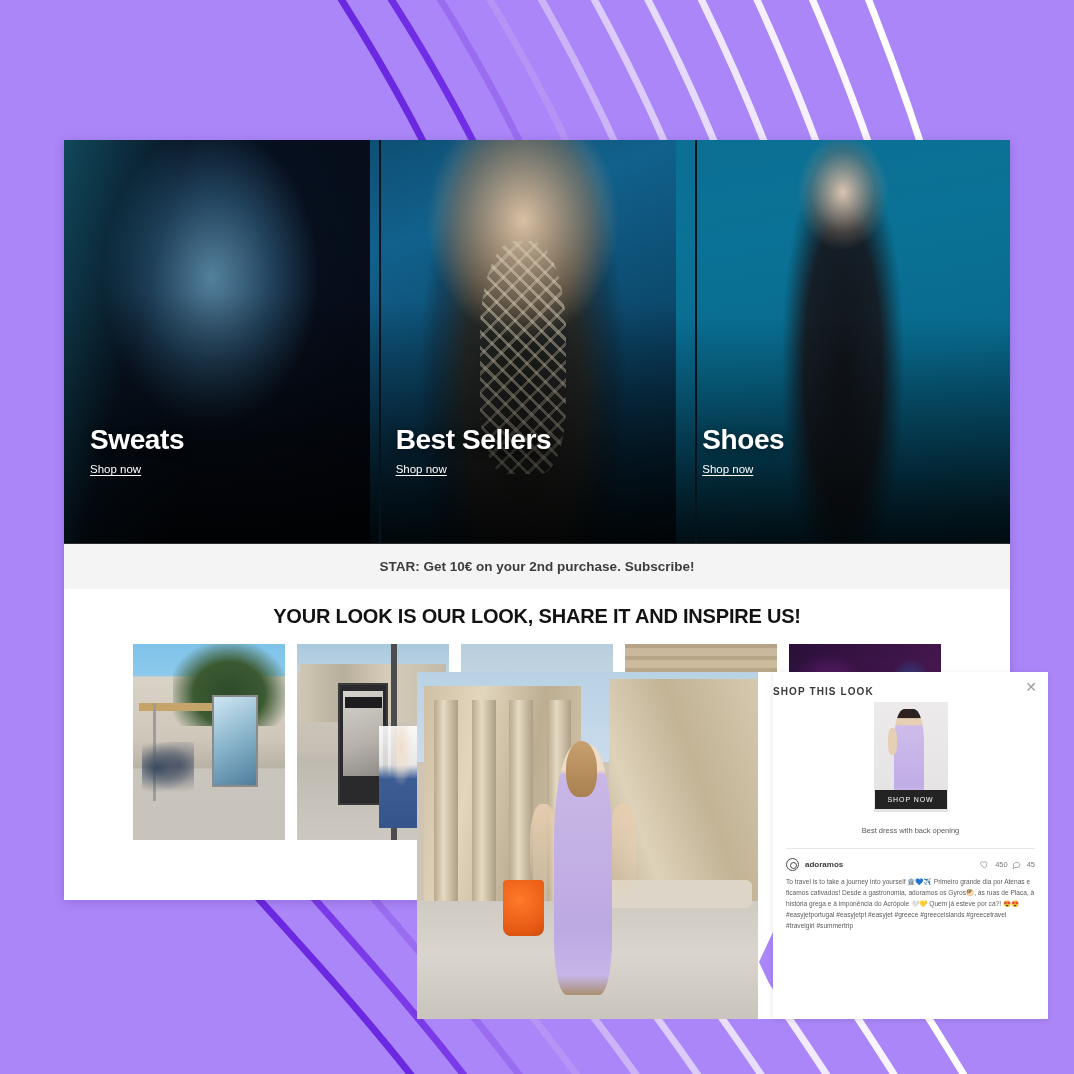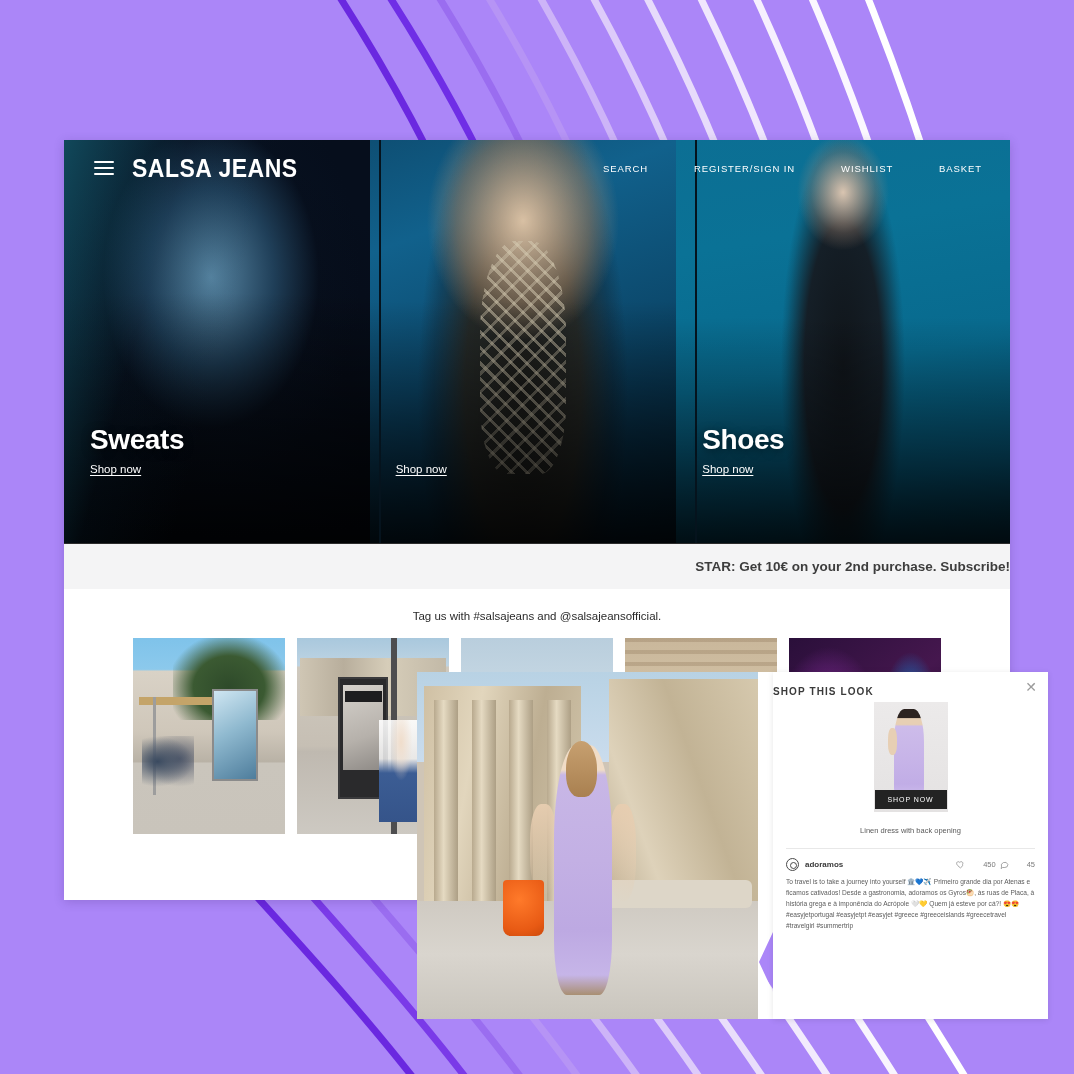--- a/index.html
+++ b/index.html
@@ -107,21 +107,21 @@
     text-shadow: 0 2px 10px rgba(0,0,0,.55);
   }
   .hero-cap a {
     display:inline-block; margin-top:7px; color:#fff; font-size:11.5px;
     text-decoration:underline; text-underline-offset:2px; cursor:pointer;
   }
 
   
   #star-banner {
     height:46px; background:#f4f4f5; border-top:1px solid #2c2c2c;
-    display:flex; align-items:center; justify-content:flex-end;
+    display:flex; align-items:center; justify-content:center;
   }
   #star-banner span { font-size:13.5px; font-weight:bold; color:#3d3d3d; }
 
   
   #ugc { background:#fff; padding-top:16px; }
   #ugc h3 {
     text-align:center; font-size:20px; font-weight:bold; color:#121212;
     letter-spacing:-.2px;
   }
   #ugc p.sub { text-align:center; font-size:11.5px; color:#2b2b2b; margin-top:5px; }
@@ -269,21 +269,21 @@
   #ig-avatar {
     width:13px; height:13px; border-radius:50%;
     border:1.6px solid #4a4a4a; position:relative; flex:none;
   }
   #ig-avatar::after {
     content:""; position:absolute; left:3px; top:3px; width:5px; height:5px;
     border:1.4px solid #4a4a4a; border-radius:50%;
   }
   #ig-user { font-size:8px; color:#3a3a3a; margin-left:6px; font-weight:bold; }
   #post-stats { margin-left:auto; display:flex; align-items:center; gap:4px; color:#7a7a7a; font-size:7.5px; }
-  .stat { display:flex; align-items:center; gap:18px; }
+  .stat { display:flex; align-items:center; gap:6px; }
   .stat svg { display:block; }
   #caption {
     padding:6px 13px 10px; font-size:6.6px; line-height:1.65; color:#5c5c5c;
     word-break:break-word;
   }
 </style>
 </head>
 <body>
 
 <div id="stage">
@@ -330,58 +330,45 @@
           <h2>Sweats</h2>
           <a>Shop now</a>
         </div>
       </div>
 
       <div class="hero-panel hp2">
         <div class="bgimg"></div>
         <div class="pattern"></div>
         <div class="shade"></div>
         <div class="hero-cap">
+          <h2>Best Sellers</h2>
           <a>Shop now</a>
         </div>
       </div>
 
       <div class="hero-panel hp3">
         <div class="bgimg"></div>
         <div class="shade"></div>
         <div class="hero-cap">
           <h2>Shoes</h2>
           <a>Shop now</a>
         </div>
       </div>
 
       <div class="hero-divider" id="hd1"></div>
       <div class="hero-divider" id="hd2"></div>
 
-      <div id="topbar">
-        <div id="burger">
-            <i></i>
-            <i></i>
-            <i></i>
-          </div>
-        <div id="brand">SALSA JEANS</div>
-        <div id="navlinks">
-          <a class="navlink">SEARCH</a>
-          <a class="navlink">REGISTER/SIGN IN</a>
-          <a class="navlink">WISHLIST</a>
-          <a class="navlink">BASKET</a>
-        </div>
-      </div>
     </div>
 
     <div id="star-banner">
       <span>STAR: Get 10€ on your 2nd purchase. Subscribe!</span>
     </div>
 
     <div id="ugc">
-      <p class="sub">Tag us with #salsajeans and @salsajeansofficial.</p>
+      <h3>YOUR LOOK IS OUR LOOK, SHARE IT AND INSPIRE US!</h3>
 
       <div id="gallery">
         <div class="thumb g1">
           <div class="ph"></div>
           <div class="tree"></div>
           <div class="shelter"></div>
           <div class="pole"></div>
           <div class="board"></div>
           <div class="ppl"></div>
         </div>
@@ -446,21 +433,21 @@
 
       <div id="shop-look-title">SHOP THIS LOOK</div>
 
       <div id="product-card">
         <div id="product-img">
           <div class="pmodel"></div>
           <div class="parm"></div>
           <div id="shop-now-btn">SHOP NOW</div>
         </div>
       </div>
-      <div id="product-name">Linen dress with back opening</div>
+      <div id="product-name">Best dress with back opening</div>
 
       <div id="lb-divider"></div>
 
       <div id="post-head">
         <div id="ig-avatar"></div>
         <div id="ig-user">adoramos</div>
         <div id="post-stats">
           <span class="stat">
             <svg width="9" height="9" viewBox="0 0 24 24">
               <path d="M12 21s-7.5-4.9-9.6-9.2C.6 8.2 2.4 4.5 6 4.5c2 0 3.3 1.1 4 2.1.7-1 2-2.1 4-2.1 3.6 0 5.4 3.7 3.6 7.3C19.5 16.1 12 21 12 21z" fill="none" stroke="#8a8a8a" stroke-width="2"></path>

